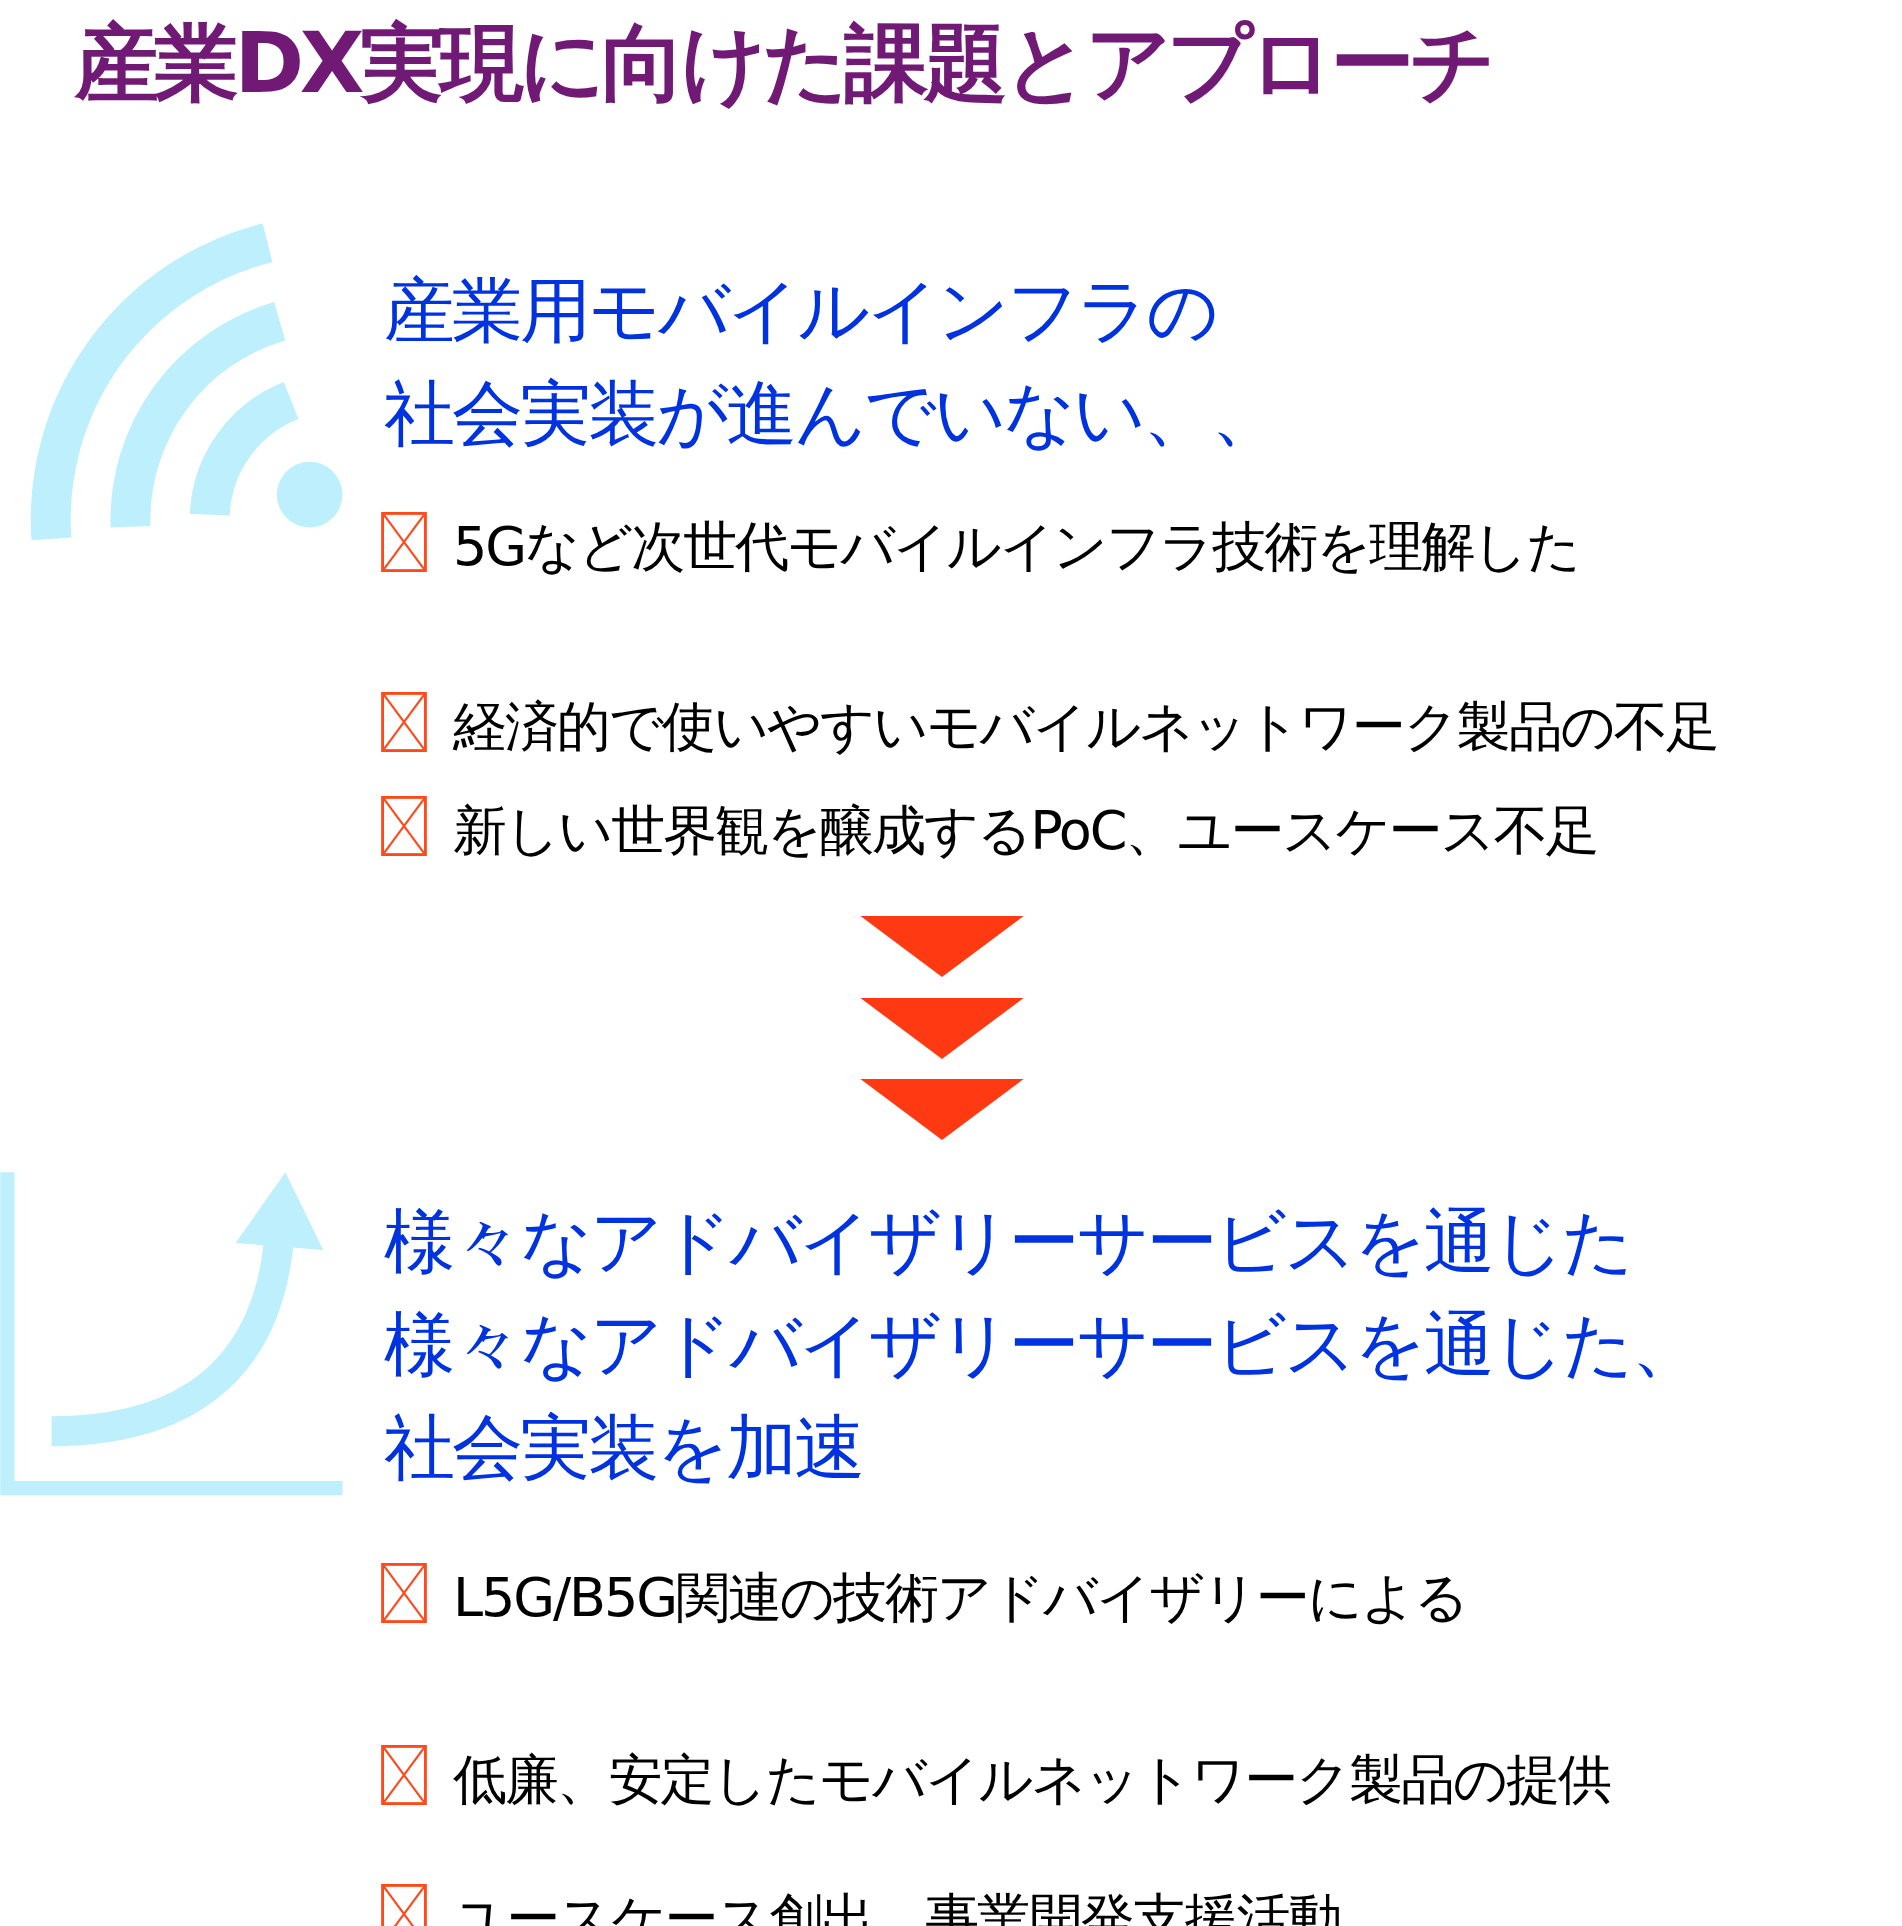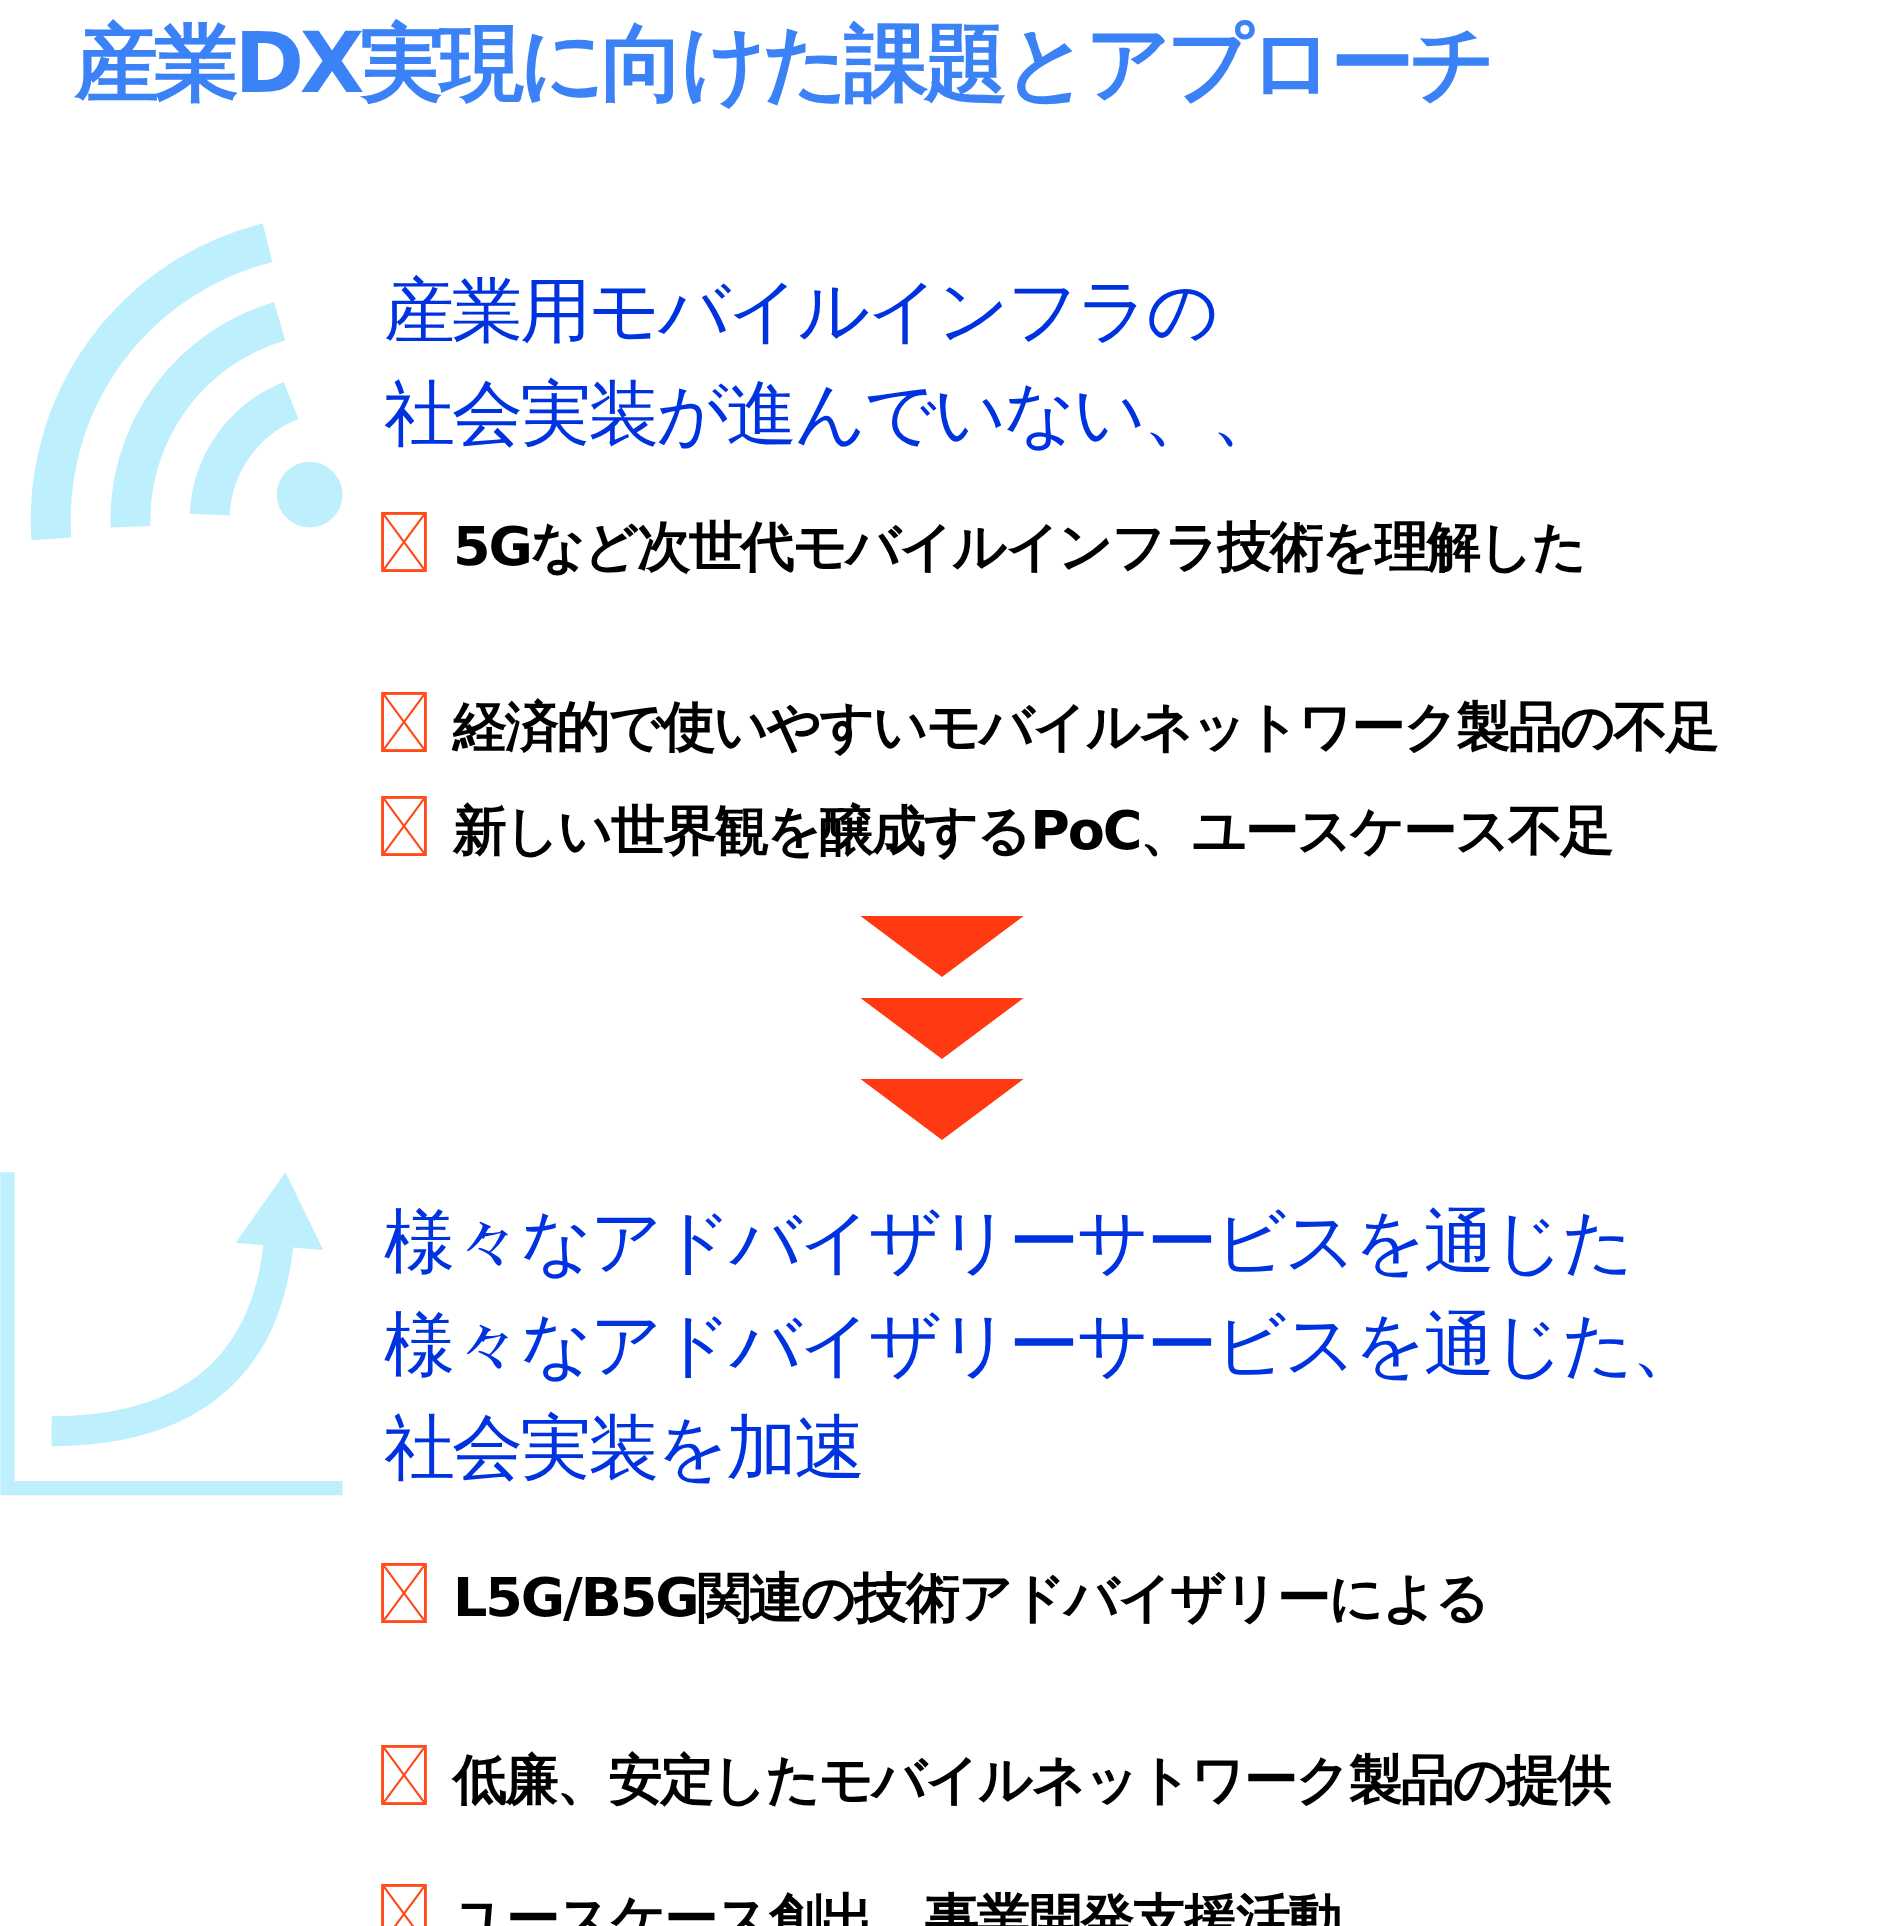--- a/index.html
+++ b/index.html
@@ -1,27 +1,27 @@
 <!DOCTYPE html>
 <html style="font-size:11.4px"><head>
   <meta charset="utf-8">
   <style>
     html, body { margin: 0; padding: 0; background: #ffffff; }
     body { width: 1903px; height: 1926px; position: relative; overflow: hidden;
            font-family: "DejaVu Sans", "Liberation Sans", sans-serif; }
     .abs { position: absolute; }
-    .title { left: 75px; top: 13px; font-size: 84px; font-weight: bold; color: #3b82f6;
+    .title { left: 75px; top: 13px; font-size: 84px; font-weight: bold; color: #701a75;
              letter-spacing: -4.3px; white-space: nowrap; line-height: 1.2; text-align: right; }
     .heading { left: 384px; font-size: 71px; font-weight: normal; color: #0033e0;
                white-space: nowrap; line-height: 1; letter-spacing: -2.9px; }
     .bullet { left: 381px; display: flex; align-items: flex-start; }
     .bullet .box { width: 46px; height: 60px; flex: 0 0 auto; margin-top: 4.3px; }
     .bullet .lines { margin-left: 26px; font-size: 54px; color: #000; line-height: 77px;
                      white-space: nowrap; letter-spacing: -2.1px; }
-    .bullet .lines div { height: 77px; font-weight: bold; }
+    .bullet .lines div { height: 77px; }
     .chev { left: 860px; width: 164px; height: 61px; }
   </style>
 </head>
 <body>
 
 <div class="abs title">産業DX実現に向けた課題とアプローチ</div>
 
 <svg class="abs" style="left:0;top:200px" width="371" height="371" viewBox="0 0 520 520">
   <g fill="none" stroke="#bdf0fc" stroke-width="56">
     <path d="M 72 475 A 400 400 0 0 1 375 60"></path>

